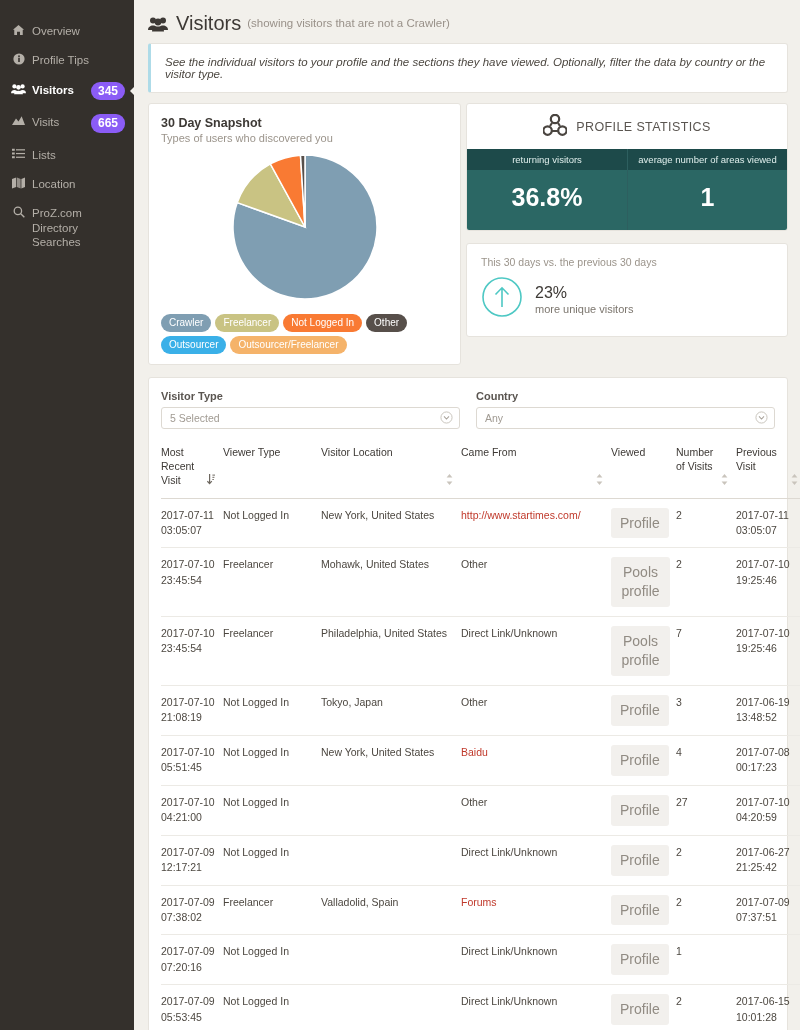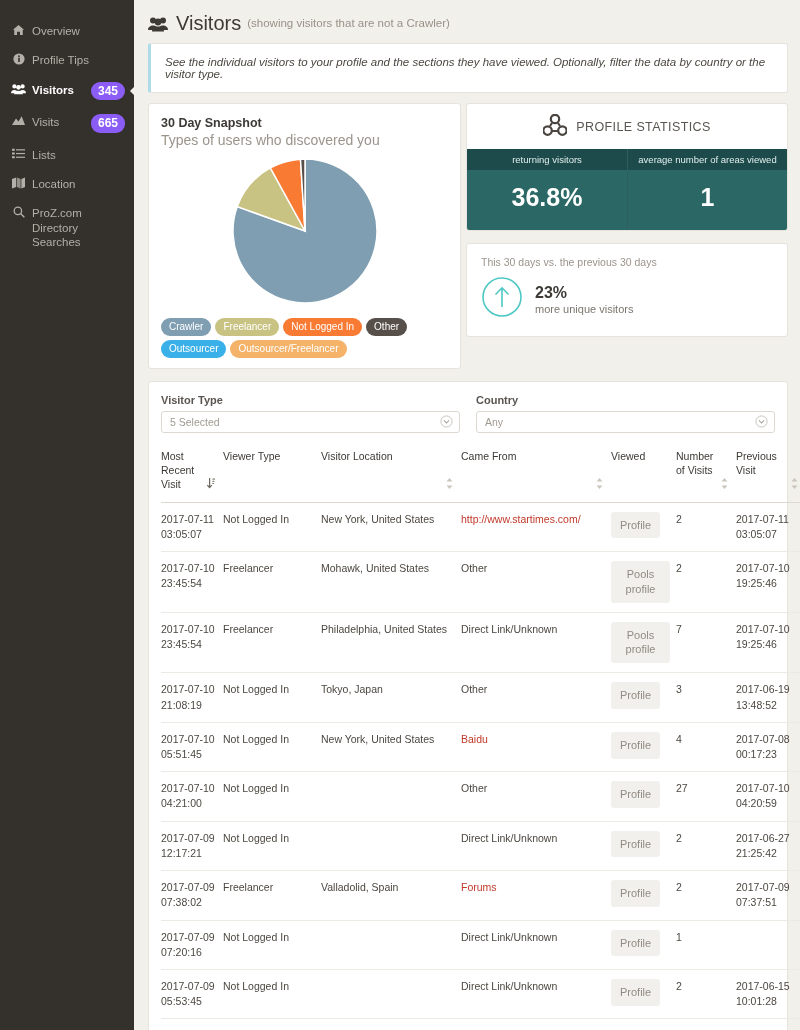--- a/index.html
+++ b/index.html
@@ -73,21 +73,21 @@
 
   .panel {
     background: #ffffff;
     border: 1px solid #e6e3dd;
     border-radius: 3px;
   }
 
   
   .snapshot { flex: 0 0 313px; padding: 12px 12px 10px 12px; }
   .snap-title { font-size: 12.5px; font-weight: bold; color: #3d3935; }
-  .snap-sub { font-size: 14px; color: #9b9views; color:#9b948b; margin-top: 2px; }
+  .snap-sub { font-size: 11px; color: #9b9views; color:#9b948b; margin-top: 2px; }
   .pie-wrap { display: flex; justify-content: center; padding: 8px 0 10px 0; }
   .legend { display: flex; flex-wrap: wrap; gap: 4px; padding-top: 2px; }
   .pill {
     border-radius: 9px; color: #ffffff;
     font-size: 10px; padding: 3px 8px 4px 8px;
     line-height: 1.1; cursor: pointer; white-space: nowrap;
   }
 
   
   .stats-col { flex: 1 1 auto; display: flex; flex-direction: column; gap: 12px; }
@@ -105,21 +105,21 @@
     font-size: 9.5px; padding: 5px 4px; line-height: 1.2;
   }
   .stat-value {
     background: #2b6764; color: #ffffff;
     font-size: 25px; font-weight: bold;
     padding: 13px 4px 18px 4px;
   }
   .compare-panel { padding: 12px 14px 14px 14px; }
   .compare-title { font-size: 10.5px; color: #9b948b; margin-bottom: 8px; }
   .compare-body { display: flex; align-items: center; gap: 12px; }
-  .compare-num { font-size: 16px; font-weight: bold; color: #3d3935; line-height: 1.1; }
+  .compare-num { font-size: 16px; font-weight: normal; color: #3d3935; line-height: 1.1; }
   .compare-txt { font-size: 11px; color: #7c766e; margin-top: 2px; }
 
   
   .table-panel { margin: 0 6px 10px 14px; padding: 12px 12px 8px 12px; }
   .filters { display: flex; gap: 16px; margin-bottom: 16px; }
   .filter { flex: 1 1 50%; }
   .filter-label { font-size: 11px; font-weight: bold; color: #5a5550; margin-bottom: 5px; }
   .select-box {
     border: 1px solid #ddd9d2; border-radius: 3px; background: #fff;
     height: 22px; display: flex; align-items: center;
@@ -144,21 +144,21 @@
   .sort-ico.active { color: #6d675f; }
   tbody td {
     font-size: 10.5px; color: #4c4740;
     padding: 9px 6px 9px 0; vertical-align: top;
     border-bottom: 1px solid #eceae5; line-height: 1.45;
   }
   tbody tr:last-child td { border-bottom: 1px solid #eceae5; }
   .src-link { color: #c0392b; cursor: pointer; }
   .viewed-pill {
     display: inline-block; background: #f2f0ed; color: #918b83;
-    border-radius: 3px; font-size: 11px; padding: 6px 9px;
+    border-radius: 3px; font-size: 14px; padding: 6px 9px;
     text-align: center; line-height: 1.35; cursor: pointer;
   }
 
   .table-footer {
     display: flex; align-items: flex-start; justify-content: space-between;
     padding: 14px 0 10px 0;
   }
   .showing { font-size: 10.5px; color: #5a5550; }
   .pager { display: flex; border: 1px solid #ddd9d2; border-radius: 3px; overflow: hidden; }
   .pg {

